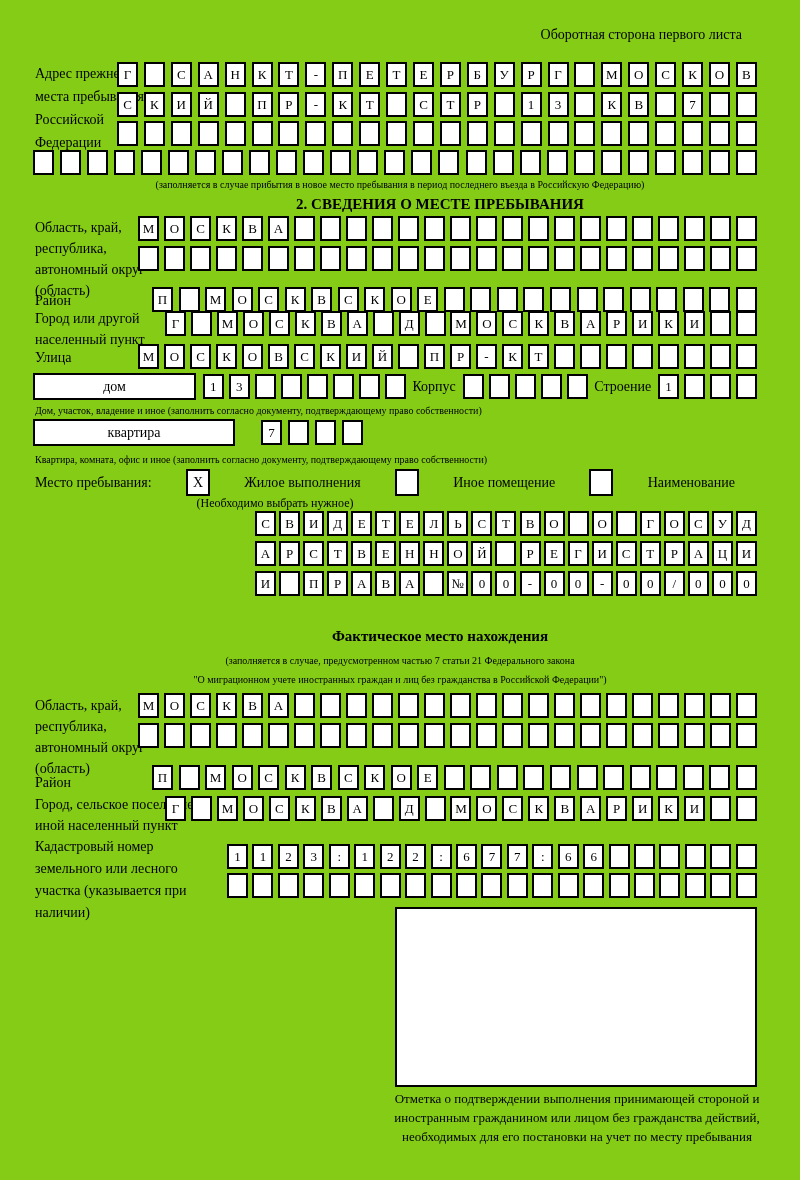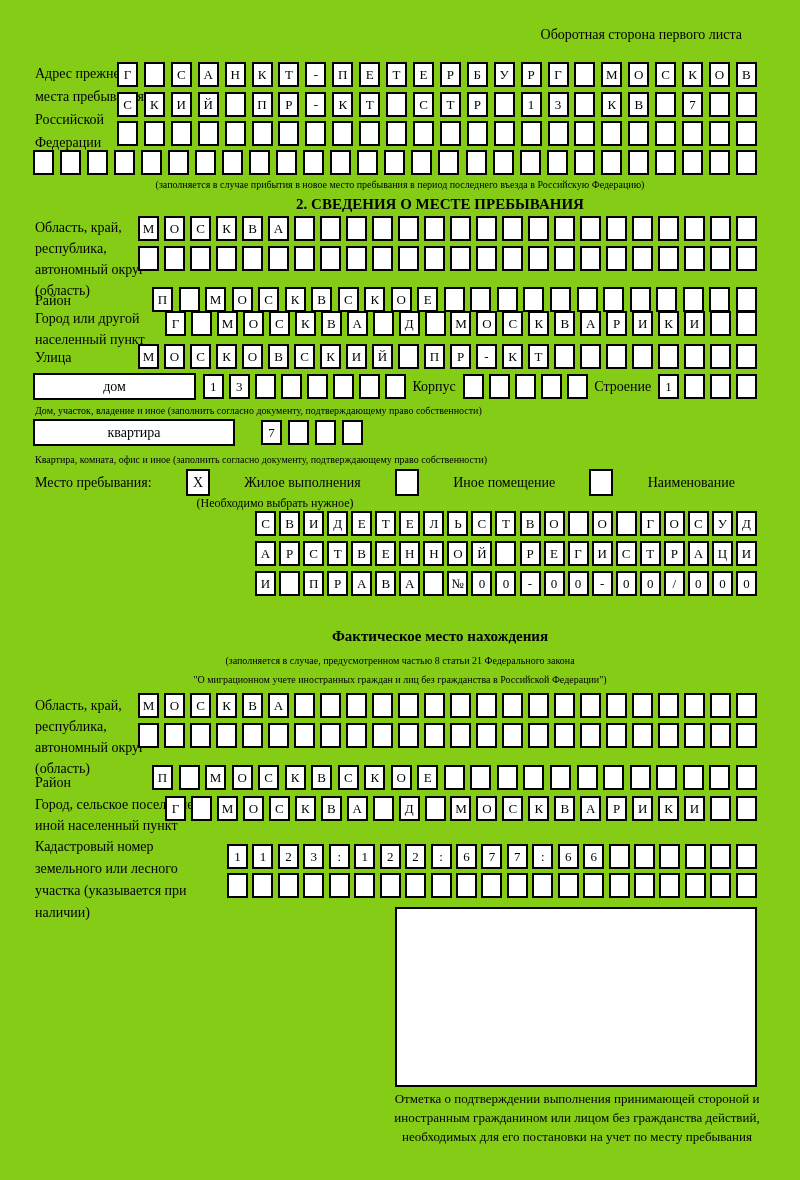--- a/index.html
+++ b/index.html
@@ -392,21 +392,21 @@
       <span class="cell">-</span>
       <span class="cell">0</span>
       <span class="cell">0</span>
       <span class="cell">/</span>
       <span class="cell">0</span>
       <span class="cell">0</span>
       <span class="cell">0</span>
     </div>
 
   <div class="abs hdr" style="left:0;top:628px;">Фактическое место нахождения</div>
-  <div class="abs note ctr" style="left:0;top:653px;width:800px;">(заполняется в случае, предусмотренном частью 8 статьи 21 Федерального закона</div>
+  <div class="abs note ctr" style="left:0;top:653px;width:800px;">(заполняется в случае, предусмотренном частью 7 статьи 21 Федерального закона</div>
   <div class="abs note ctr" style="left:0;top:672px;width:800px;">"О миграционном учете иностранных граждан и лиц без гражданства в Российской Федерации")</div>
 
   <div class="abs lbl" style="left:35px;top:695px;width:140px;">Область, край, республика, автономный округ (область)</div>
   <div class="cellrow" style="left:138px;top:693px;width:619px;">
       <span class="cell">М</span>
       <span class="cell">О</span>
       <span class="cell">С</span>
       <span class="cell">К</span>
       <span class="cell">В</span>
       <span class="cell">А</span>

